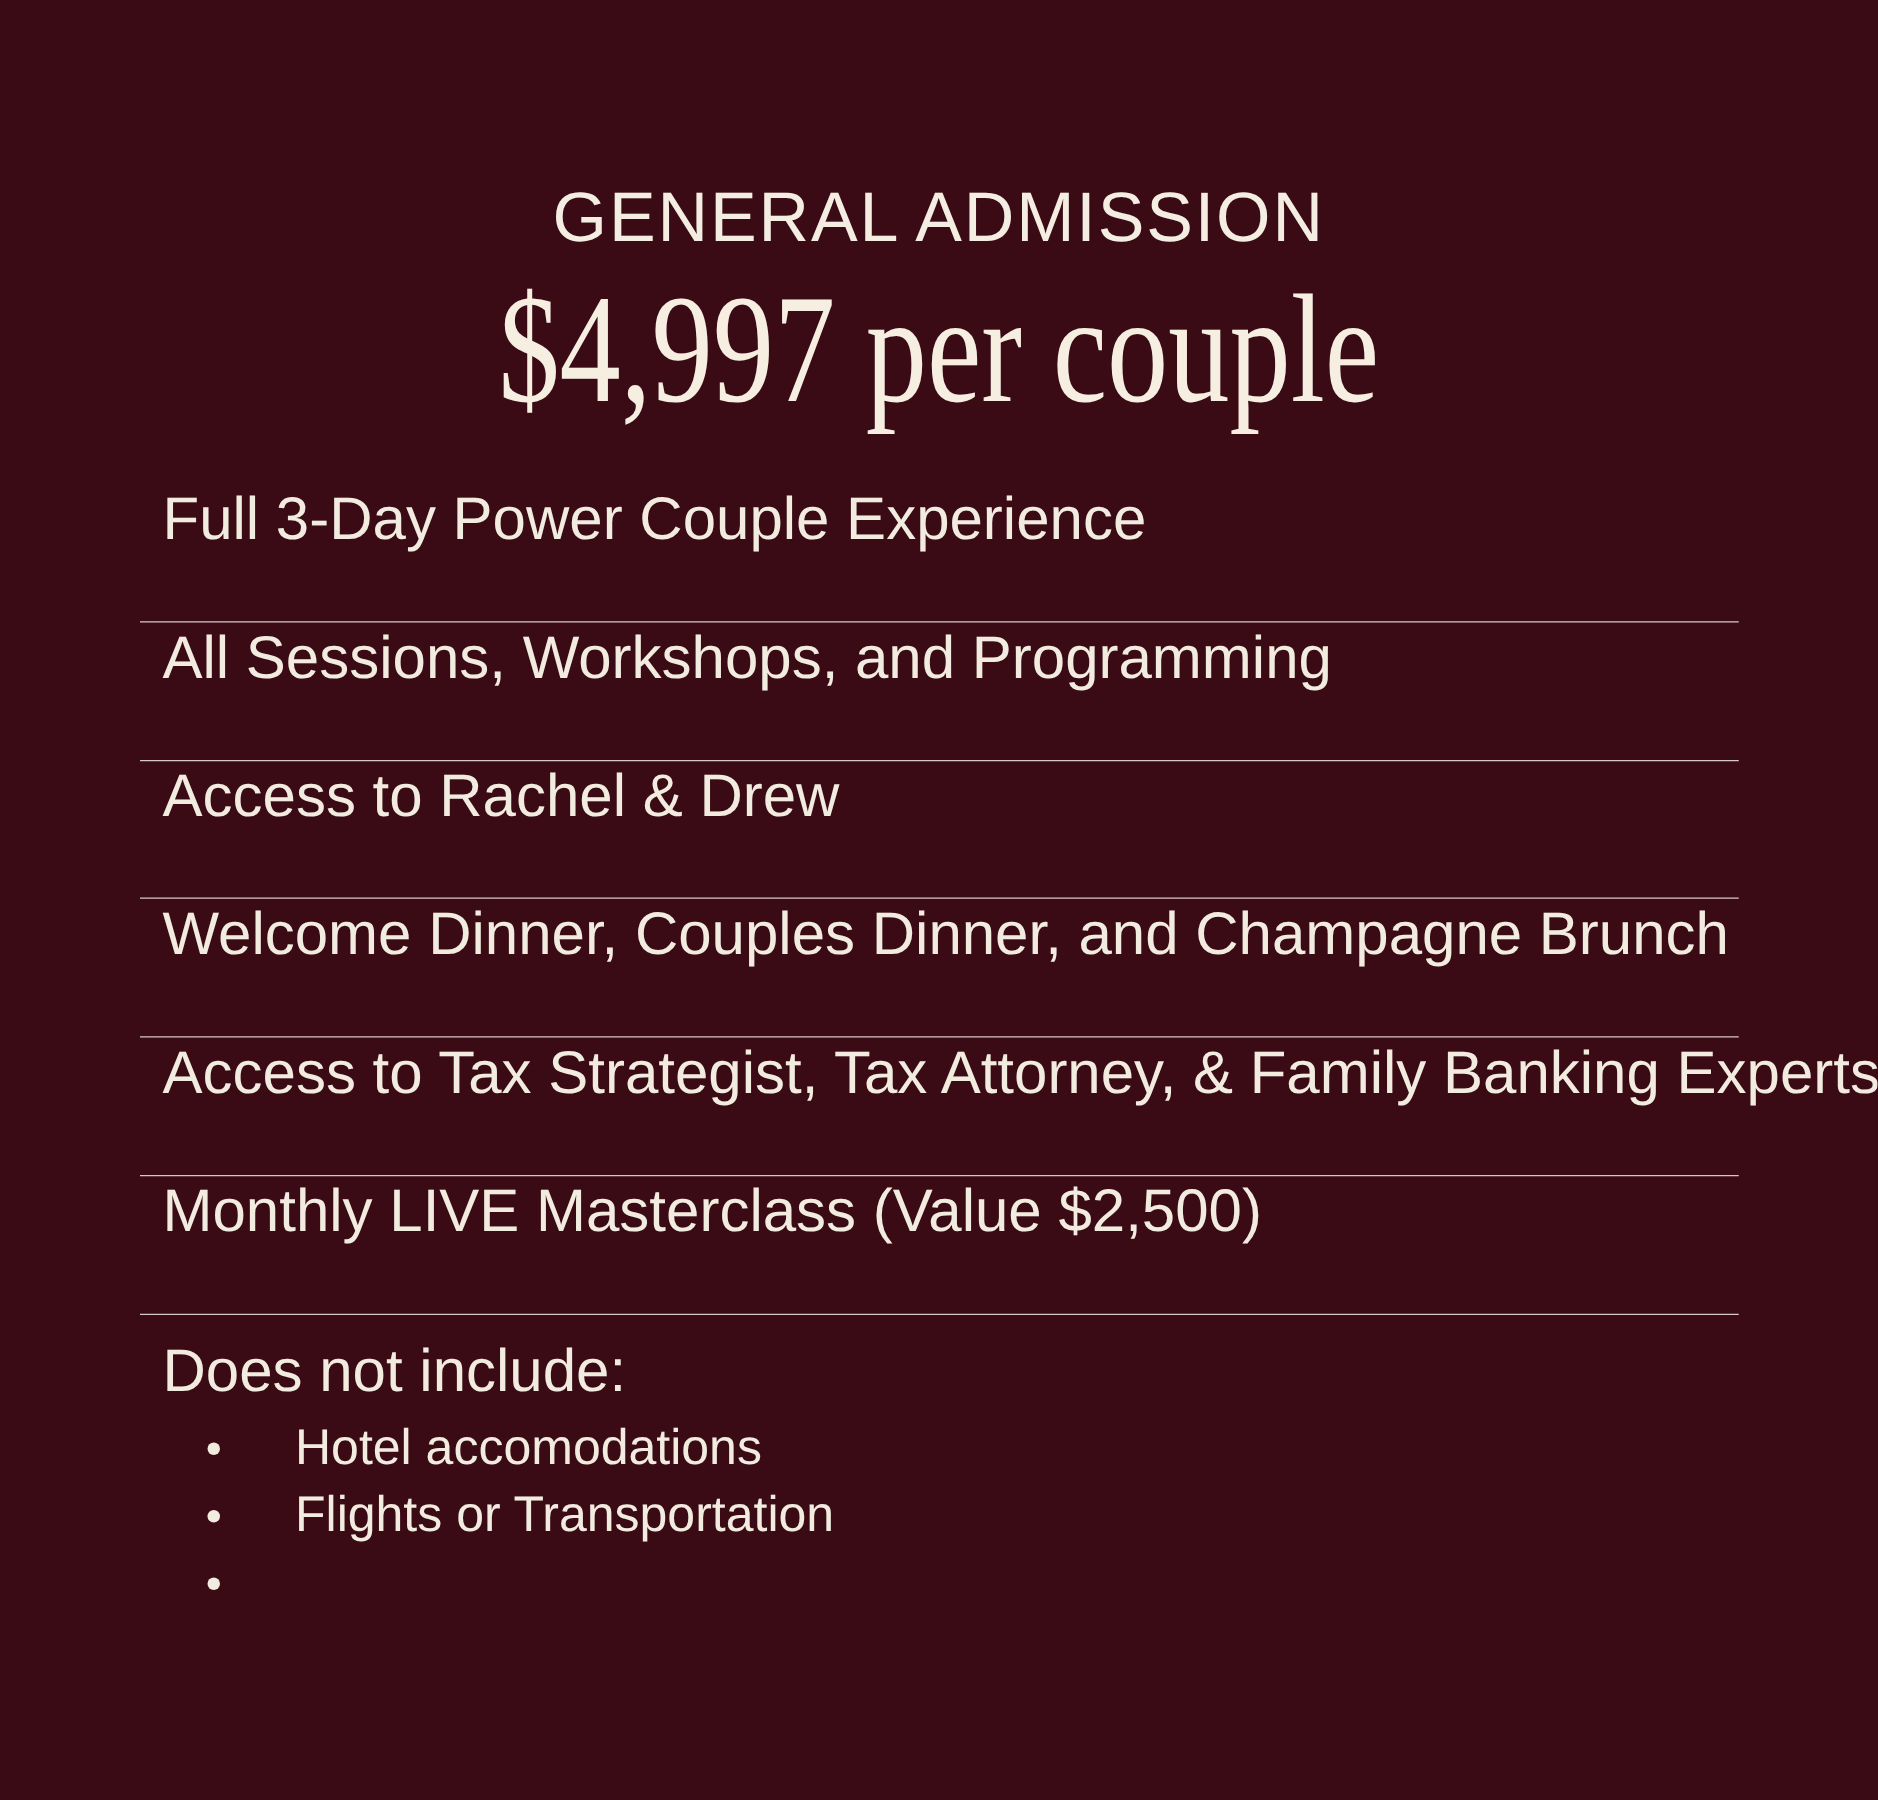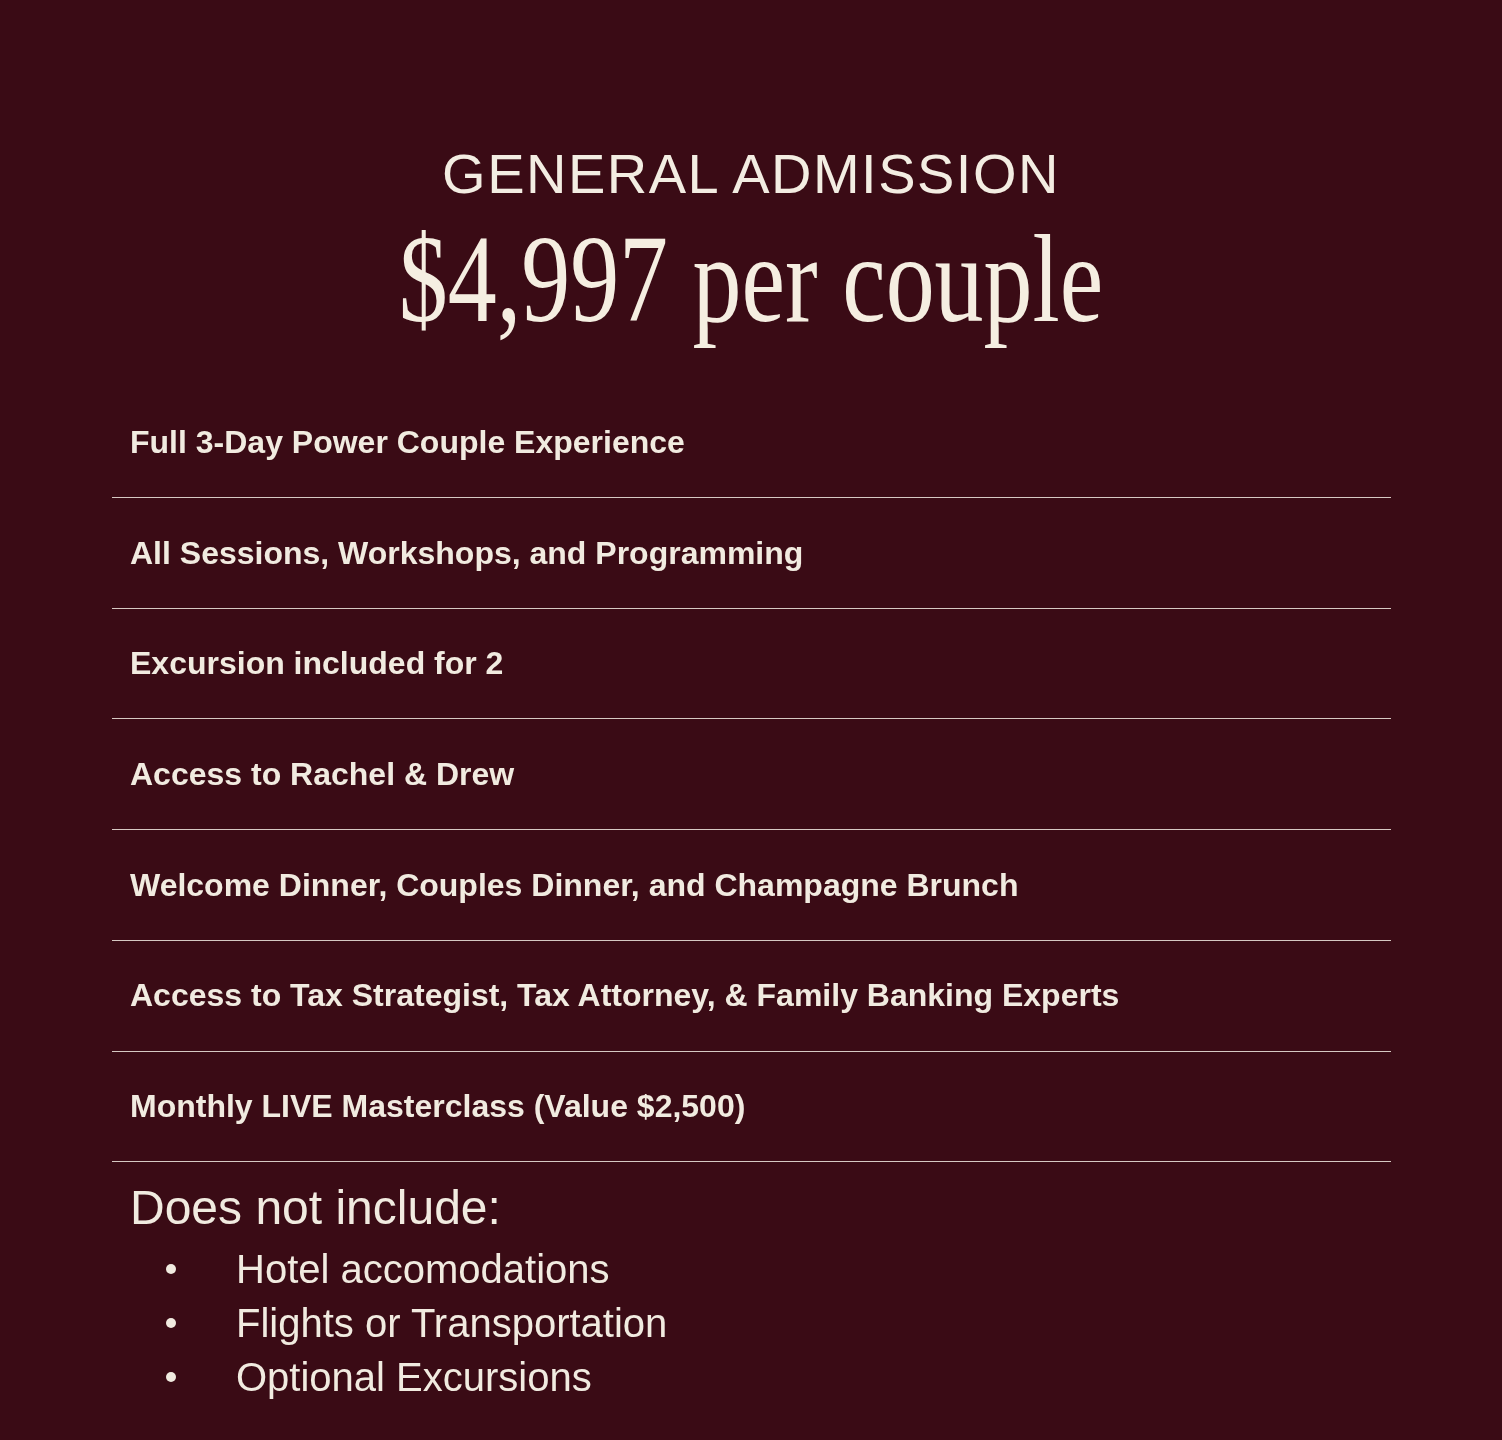--- a/index.html
+++ b/index.html
@@ -40,27 +40,25 @@
     white-space:nowrap;
   }
   .features{
     list-style:none;
     margin:0 111px 0 112px;
     margin-top:39px;
   }
   .feature-row{
     height:110.7px;
     display:flex;
-    align-items:center;
     padding-left:18px;
     border-bottom:1px solid var(--divider);
-    font-size:32px;
+    font-size:48px;
     line-height:1.2;
     white-space:nowrap;
-    font-weight:bold;
   }
   .exclusions{
     margin:20px 111px 0 130px;
   }
   .exclusions-title{
     font-size:48px;
     line-height:52px;
   }
   .exclusions-list{
     list-style:none;
@@ -95,23 +93,20 @@
 
   <ul class="features">
   <li class="feature-row">
     <span>Full 3-Day Power Couple Experience</span>
   </li>
 
   <li class="feature-row">
     <span>All Sessions, Workshops, and Programming</span>
   </li>
 
-  <li class="feature-row">
-    <span>Excursion included for 2</span>
-  </li>
 
   <li class="feature-row">
     <span>Access to Rachel &amp; Drew</span>
   </li>
 
   <li class="feature-row">
     <span>Welcome Dinner, Couples Dinner, and Champagne Brunch</span>
   </li>
 
   <li class="feature-row">
@@ -131,17 +126,16 @@
     <span>Hotel accomodations</span>
   </li>
 
   <li class="exclusion-row">
     <span class="dot"></span>
     <span>Flights or Transportation</span>
   </li>
 
   <li class="exclusion-row">
     <span class="dot"></span>
-    <span>Optional Excursions</span>
   </li>
 </ul>
   </div>
 </div>
 
 </body></html>

